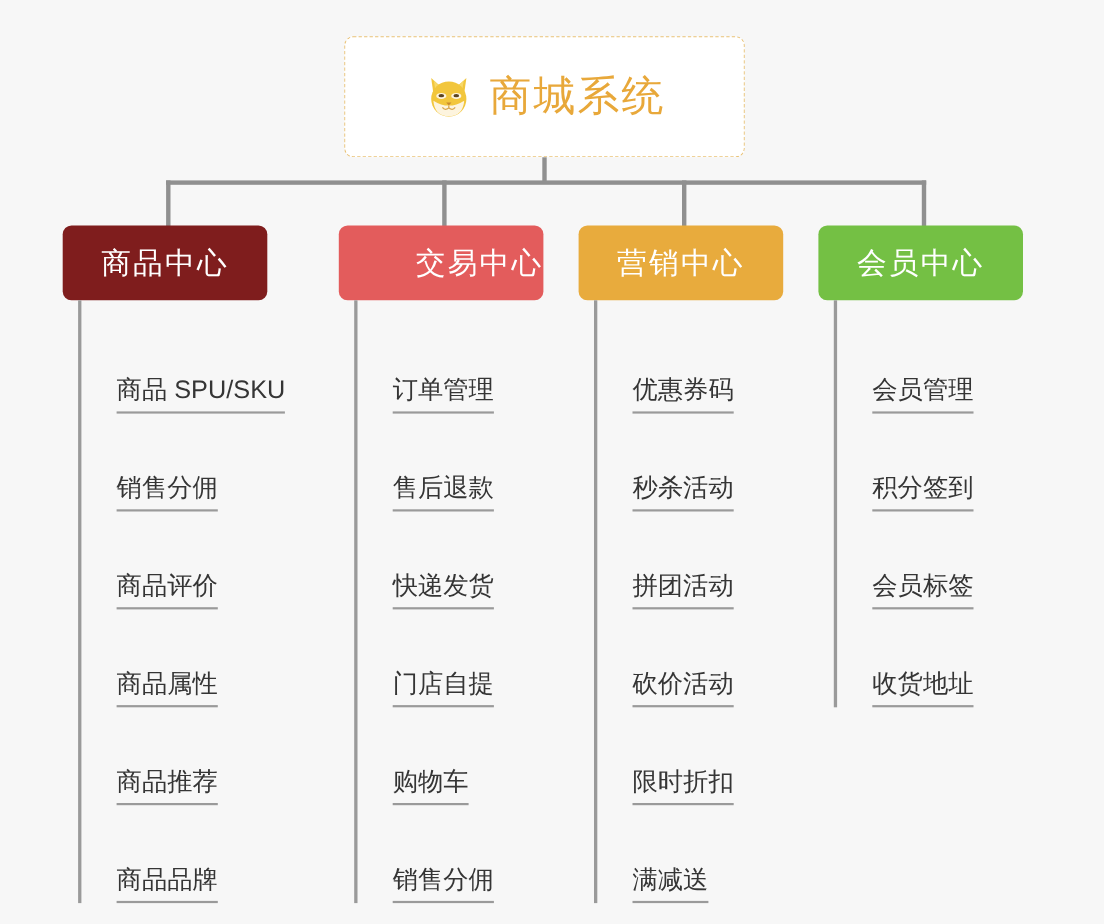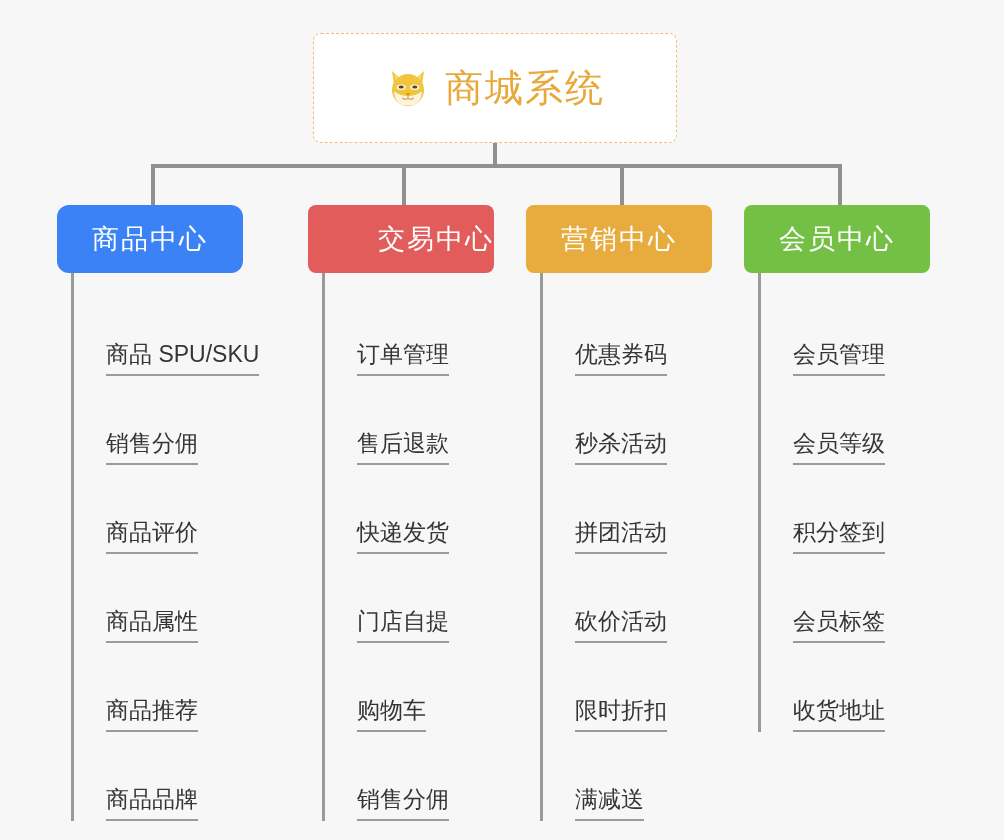--- a/index.html
+++ b/index.html
@@ -135,21 +135,21 @@
   </div>
 
   <div class="conn conn-stem-root"></div>
   <div class="conn conn-bar"></div>
   <div class="conn conn-drop" style="left:151px"></div>
   <div class="conn conn-drop" style="left:402px"></div>
   <div class="conn conn-drop" style="left:620px"></div>
   <div class="conn conn-drop" style="left:838px"></div>
 
   <div class="column" style="left:57px">
-    <div class="cat-box" style="background: #3b82f6; border-radius: 12px;">
+    <div class="cat-box" style="background: #7f1d1d;">
       <span class="cat-label">商品中心</span>
     </div>
     <div class="items">
       <div class="item">
           <span class="item-label">商品 SPU/SKU</span>
         </div>
       <div class="item">
           <span class="item-label">销售分佣</span>
         </div>
       <div class="item">
@@ -221,23 +221,20 @@
 
   <div class="column" style="left:744px">
     <div class="cat-box" style="background: rgb(116, 192, 68);">
       <span class="cat-label">会员中心</span>
     </div>
     <div class="items">
       <div class="item">
           <span class="item-label">会员管理</span>
         </div>
       <div class="item">
-          <span class="item-label">会员等级</span>
-        </div>
-      <div class="item">
           <span class="item-label">积分签到</span>
         </div>
       <div class="item">
           <span class="item-label">会员标签</span>
         </div>
       <div class="item">
           <span class="item-label">收货地址</span>
         </div>
     </div>
   </div>

